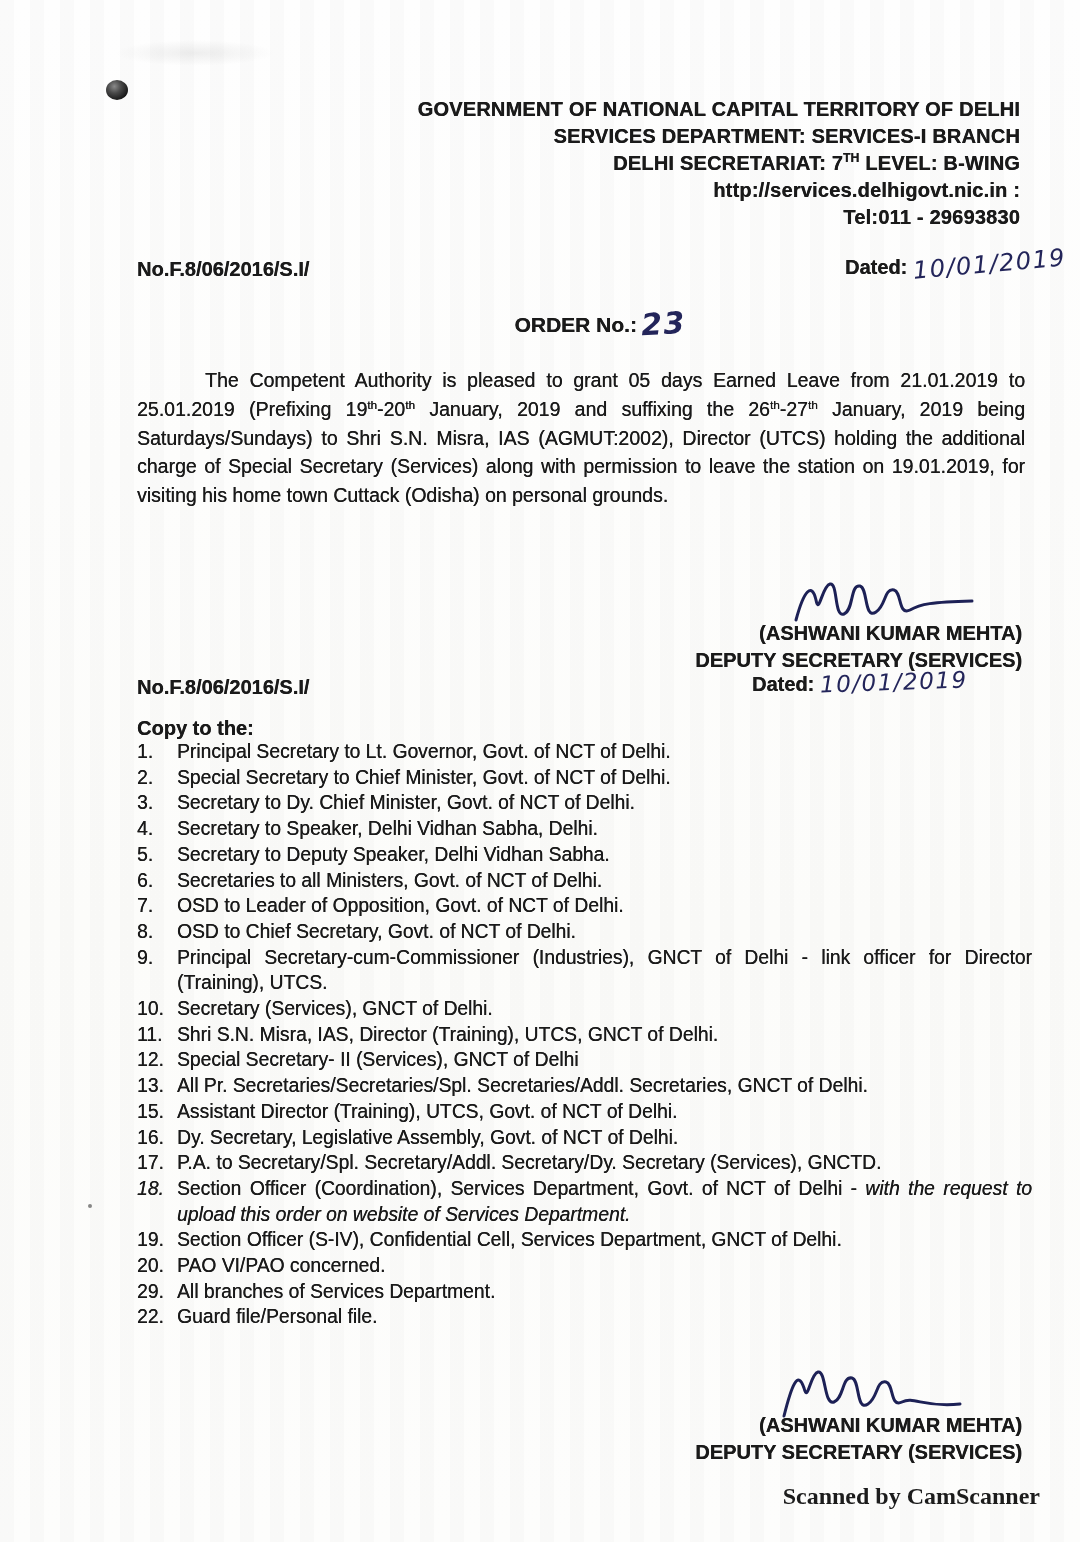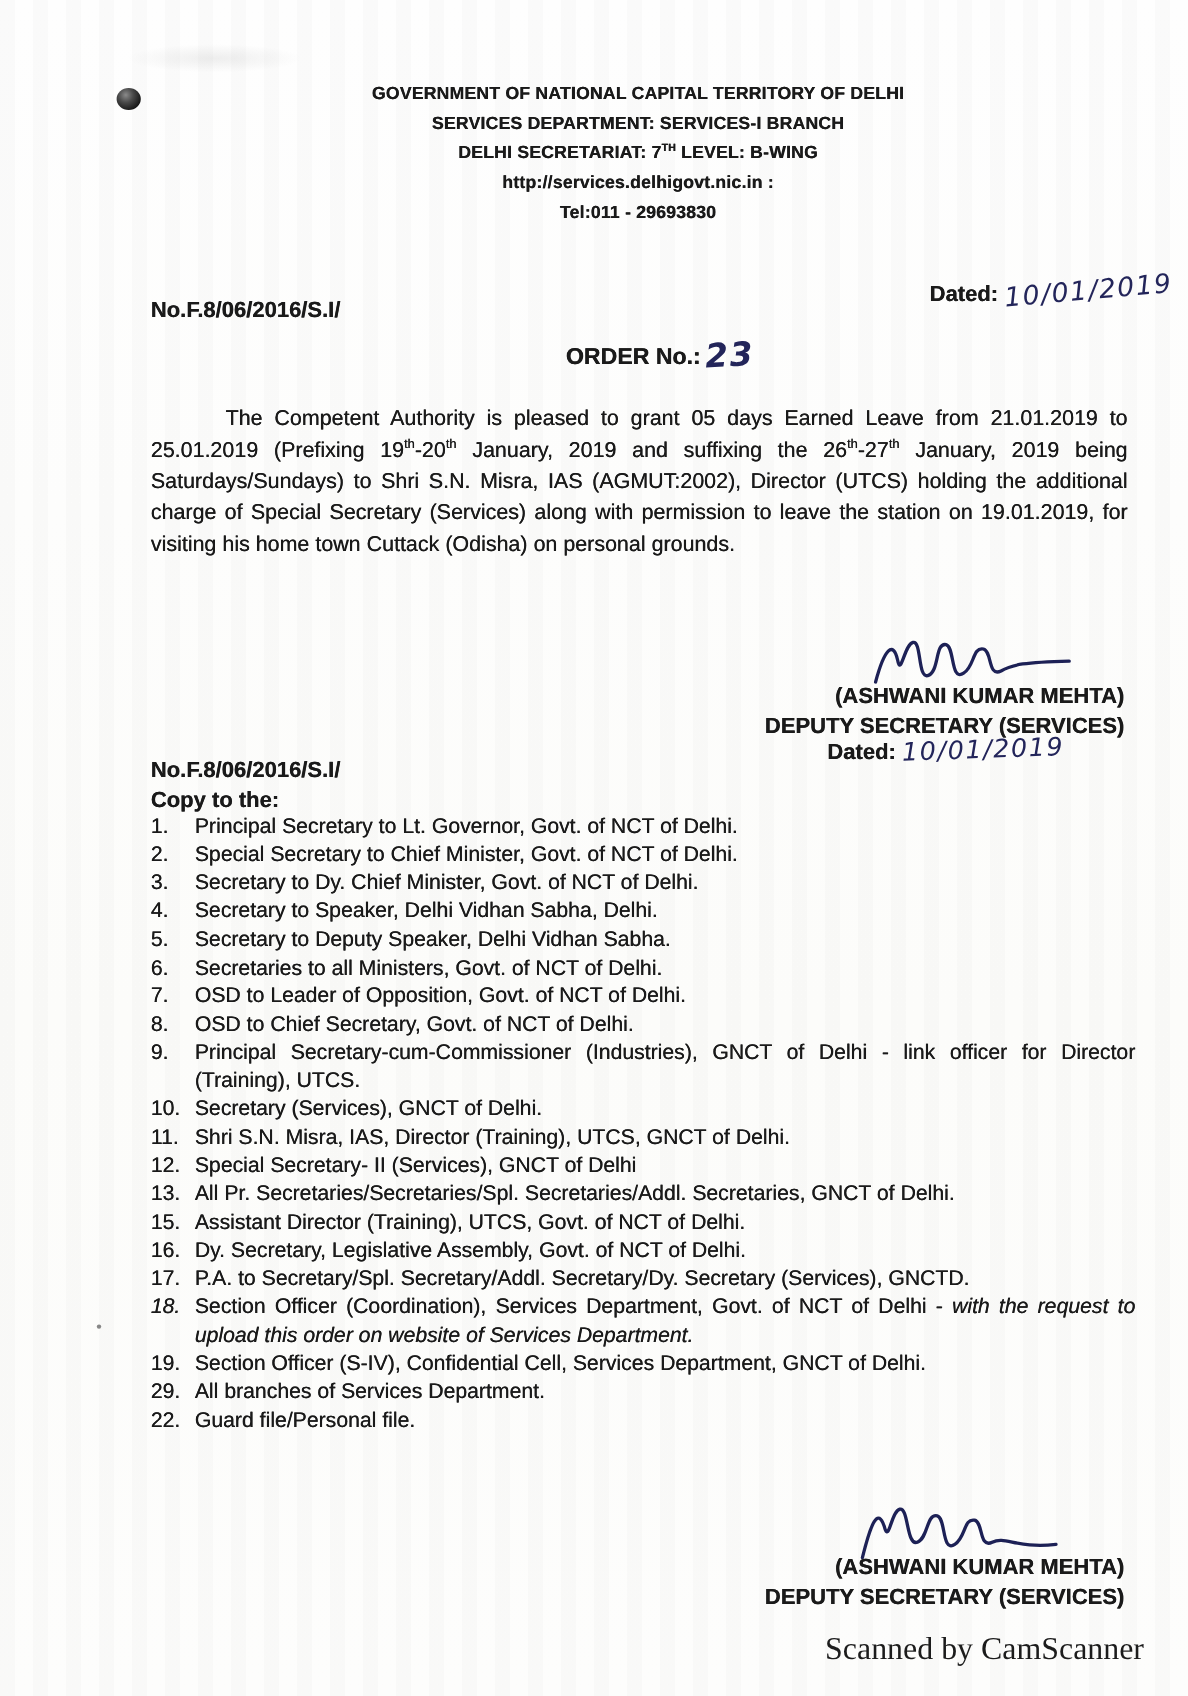--- a/index.html
+++ b/index.html
@@ -20,30 +20,29 @@
     background:radial-gradient(ellipse at center, rgba(120,120,120,0.12), rgba(120,120,120,0) 70%);
     border-radius:50%;
   }
   .punch-dot {
     position:absolute; left:106px; top:80px; width:22px; height:20px;
     border-radius:50%;
     background:radial-gradient(circle at 38% 32%, #8a8a8a 0%, #4a4a4a 35%, #161616 75%);
   }
   .scan-dot { position:absolute; left:88px; top:1204px; width:4px; height:4px; border-radius:50%; background:#555; opacity:.7; }
   .letterhead {
-    position:absolute; left:140px; top:72px; width:880px;
-    text-align:center; font-weight:bold; font-size:16px; line-height:27px;
+    position:absolute; left:140px; top:96px; width:880px;
+    text-align:right; font-weight:bold; font-size:20px; line-height:27px;
     letter-spacing:0.2px;
     text-shadow:0.3px 0 0 currentColor;
   }
   .letterhead sup, .body-par sup { font-size:0.6em; vertical-align:super; line-height:0; }
   .file-no {
     position:absolute; left:137px; font-size:20px; font-weight:bold;
     text-shadow:0.3px 0 0 currentColor;
-    margin-top:13px;
   }
   .file-no-1 { top:258px; }
   .file-no-2 { top:676px; }
   .dated { position:absolute; font-size:20px; font-weight:bold; white-space:nowrap; text-shadow:0.3px 0 0 currentColor; }
   .dated-1 { left:845px; top:252px; }
   .dated-2 { left:752px; top:670px; }
   .hand {
     font-family:"DejaVu Sans", sans-serif; font-style:italic;
     color:#23255a; font-weight:normal; letter-spacing:1.5px;
     display:inline-block; text-shadow:none;
@@ -76,21 +75,21 @@
     font-size:20px; font-weight:bold; text-shadow:0.3px 0 0 currentColor;margin-top:16px;
   }
   .dist-list { position:absolute; left:137px; top:739px; width:895px; font-size:19.3px; line-height:25.7px; }
   .dist-row { display:flex; text-shadow:0.25px 0 0 currentColor; }
   .dist-num { width:40px; flex:0 0 40px; }
   .dist-text { flex:1; text-align:justify; }
   .dist-row.italic-num .dist-num { font-style:italic; }
   .dist-text em { font-style:italic; }
   .camscanner {
     position:absolute; right:40px; top:1483px;
-    font-family:"Liberation Serif", serif; font-size:29px; color:#1c1c1c;
+    font-family:"Liberation Serif", serif; font-size:24px; color:#1c1c1c;font-weight:bold;
   }
 </style>
 </head>
 <body>
 
 <div class="page">
 
   <div class="smudge"></div>
   <div class="punch-dot"></div>
   <div class="scan-dot"></div>
@@ -198,20 +197,24 @@
     </div>
       <div class="dist-row italic-num">
       <span class="dist-num">18.</span>
       <span class="dist-text">Section Officer (Coordination), Services Department, Govt. of NCT of Delhi - <em>with the request to upload this order on website of Services Department.</em></span>
     </div>
       <div class="dist-row">
       <span class="dist-num">19.</span>
       <span class="dist-text">Section Officer (S-IV), Confidential Cell, Services Department, GNCT of Delhi.</span>
     </div>
       <div class="dist-row">
+      <span class="dist-num">20.</span>
+      <span class="dist-text">PAO VI/PAO concerned.</span>
+    </div>
+      <div class="dist-row">
       <span class="dist-num">29.</span>
       <span class="dist-text">All branches of Services Department.</span>
     </div>
       <div class="dist-row">
       <span class="dist-num">22.</span>
       <span class="dist-text">Guard file/Personal file.</span>
     </div>
     </div>
 
   <div class="sig-block sig-block-2">

